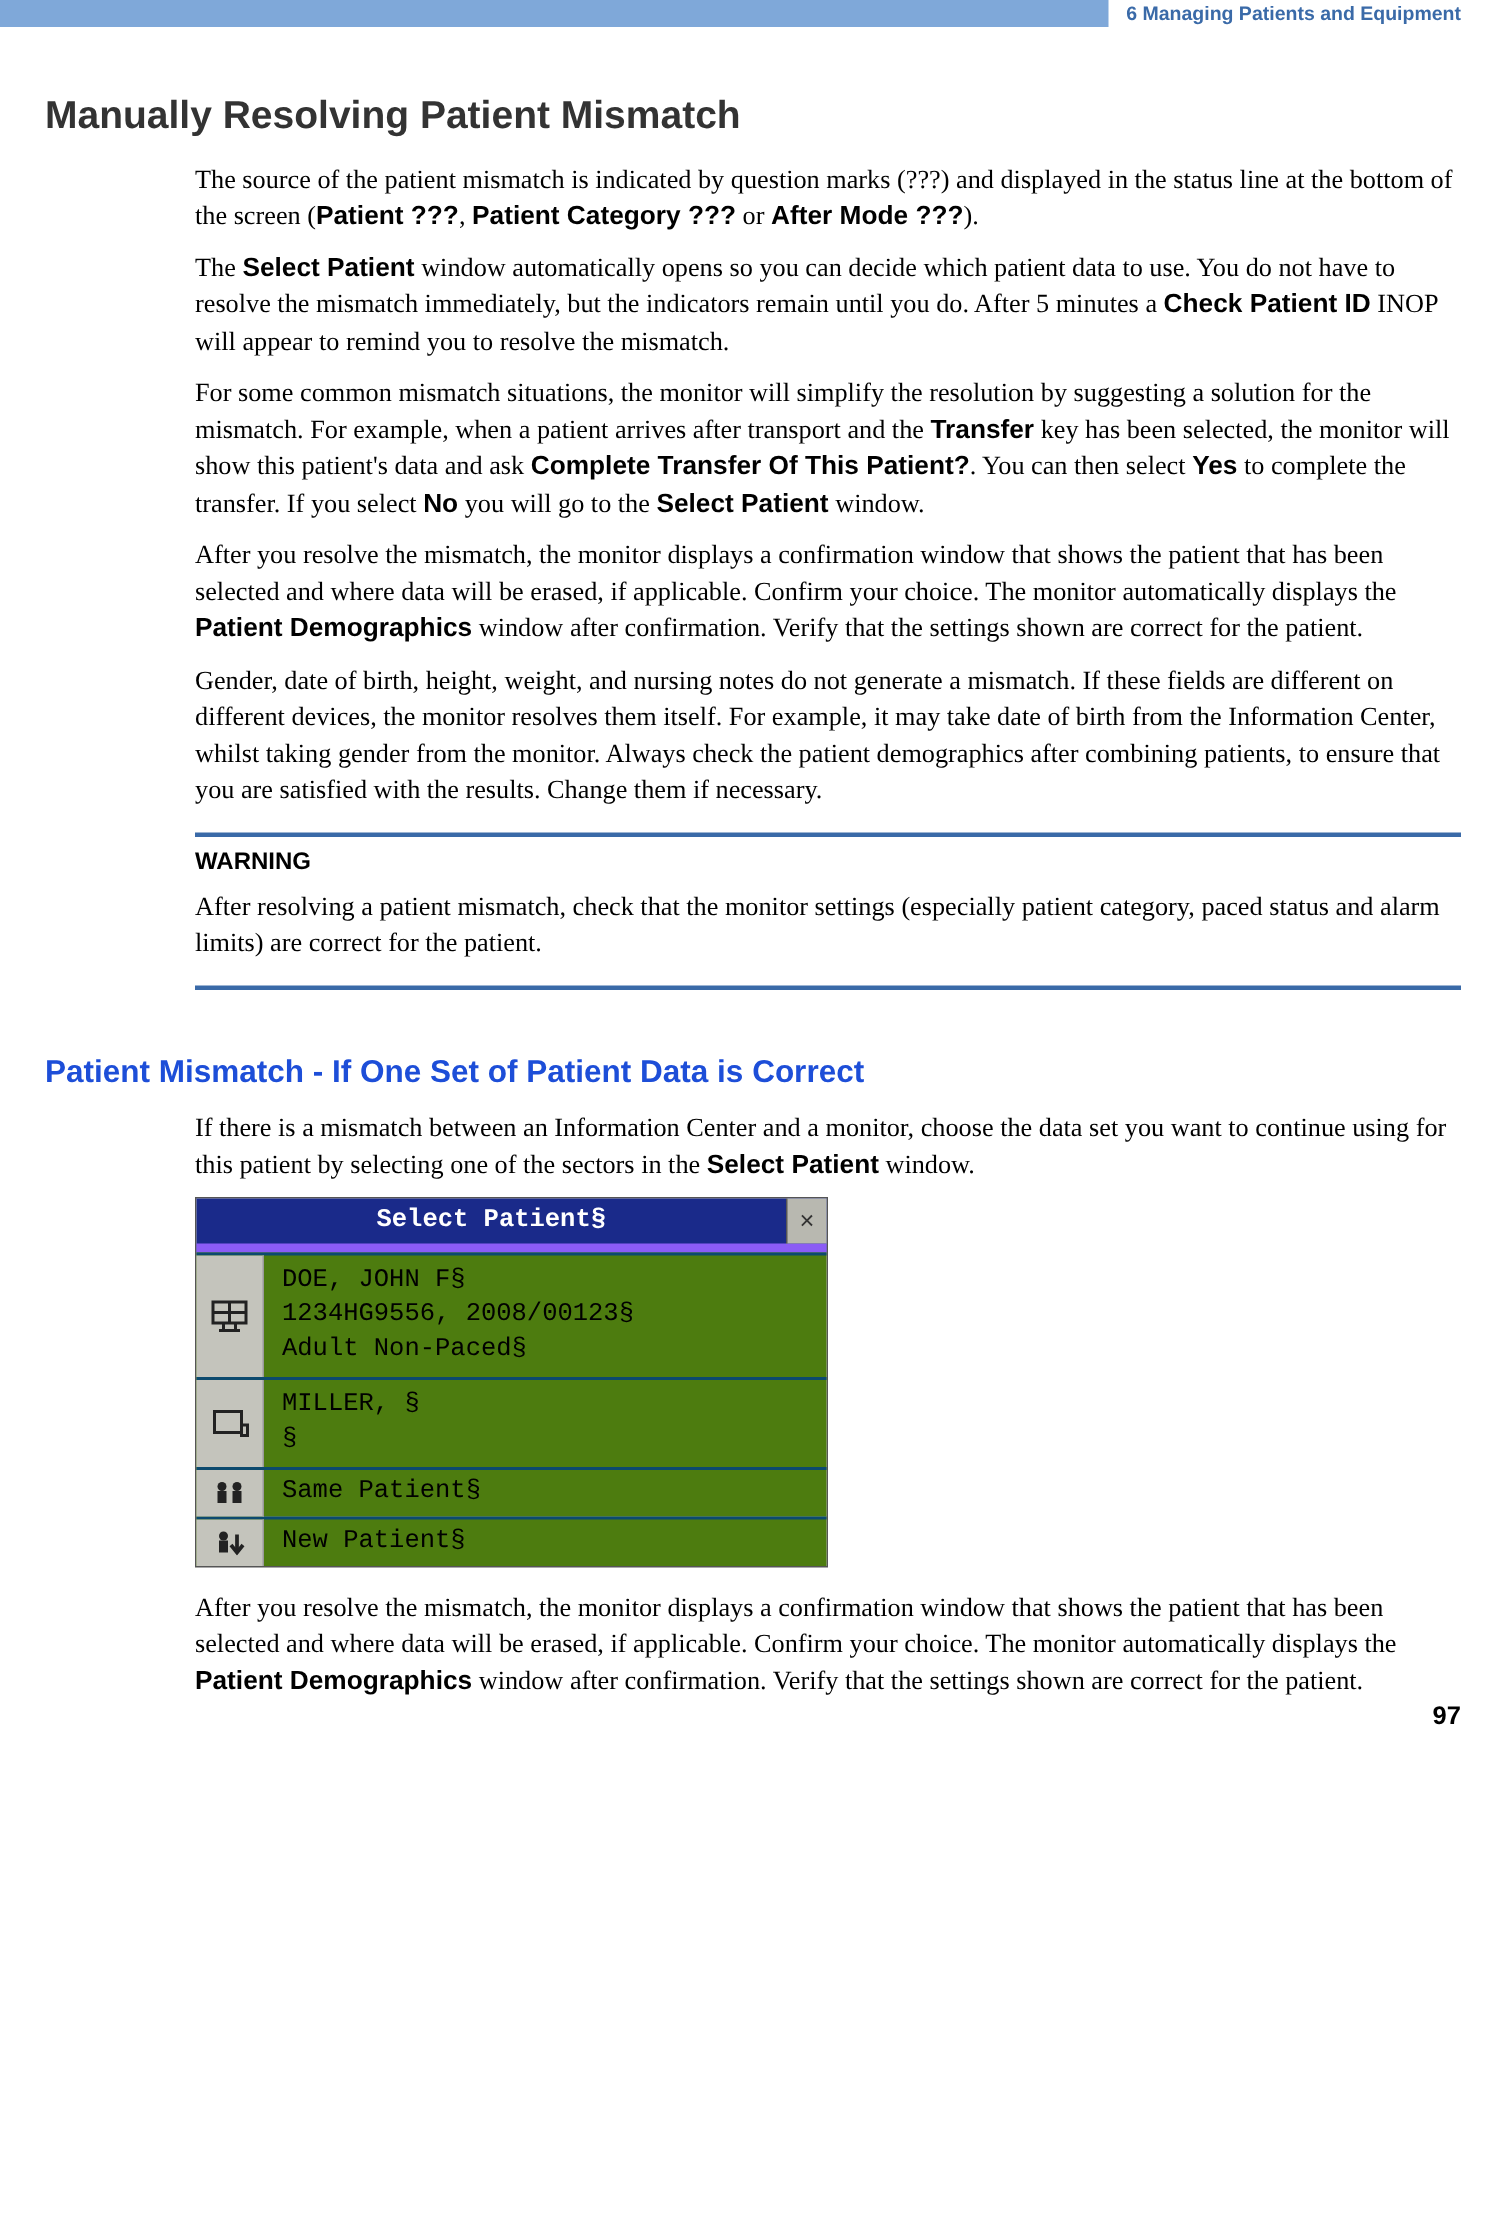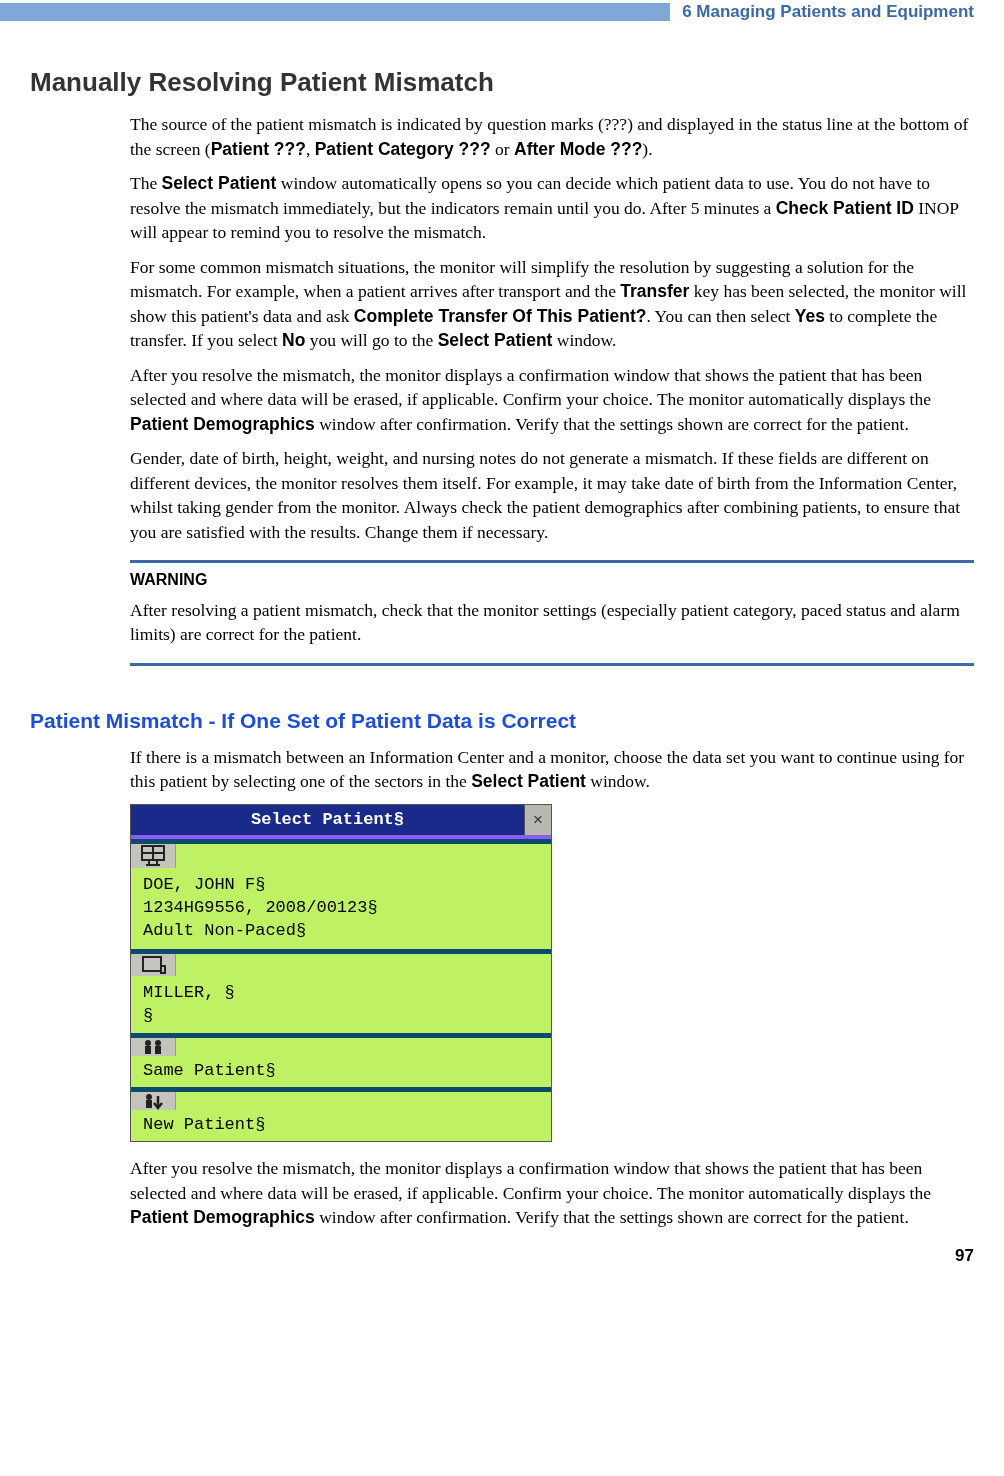--- a/index.html
+++ b/index.html
@@ -26,21 +26,21 @@
   }
   .header-blue {
     background: #7fa8d9;
     height: 18px;
     flex: 1;
   }
   .header-text {
     font-family: Arial, Helvetica, sans-serif;
     font-weight: bold;
     color: #3a6aa8;
-    font-size: 17px;
+    font-size: 13px;
     padding-left: 12px;
     white-space: nowrap;
   }
   h1.section {
     font-family: Liberation Sans, sans-serif;
     font-weight: bold;
     font-size: 26px;
     color: #333;
     margin: 40px 0 12px 0;
   }
@@ -76,42 +76,41 @@
     border: 1px solid #555;
     font-family: 'Courier New', monospace;
     font-size: 17px;
     color: #000;
   }
   .dialog-titlebar {
     background: #1a2a8a;
     color: #fff;
     display: flex;
     align-items: center;
-    border-bottom: 4px solid #8b5cf6;
+    border-bottom: 6px solid #8b5cf6;
   }
   .dialog-title {
     flex: 1;
     text-align: center;
     padding: 3px 0;
     font-weight: bold;
   }
   .dialog-close {
     background: #b8b8b0;
     color: #333;
     width: 26px;
     text-align: center;
     padding: 3px 0;
     border-left: 1px solid #555;
     font-family: Arial, sans-serif;
   }
   .dialog-row {
     display: flex;
-    background: #bef264;
-    border-top: 5px solid #0c4a6e;
-    flex-direction: column;
+    background: #4d7c0f;
+    border-top: 2px solid #0c4a6e;
   }
   .dialog-row:first-of-type { border-top: none; }
   .dialog-icon {
     width: 44px;
     display: flex;
     align-items: center;
     justify-content: center;
     font-size: 22px;
     color: #222;
     background: #c4c4bc;
@@ -119,21 +118,21 @@
   }
   .dialog-icon svg { display:block; }
   .dialog-content {
     flex: 1;
     padding: 6px 12px;
     line-height: 1.35;
   }
   .dialog-small-row .dialog-content { padding: 4px 12px; }
   .page-number {
     position: absolute;
-    bottom: 2px;
+    bottom: 16px;
     right: 30px;
     font-family: Arial, Helvetica, sans-serif;
     font-weight: bold;
     font-size: 17px;
   }
 </style>
 </head>
 <body>
 
 <div class="page">

